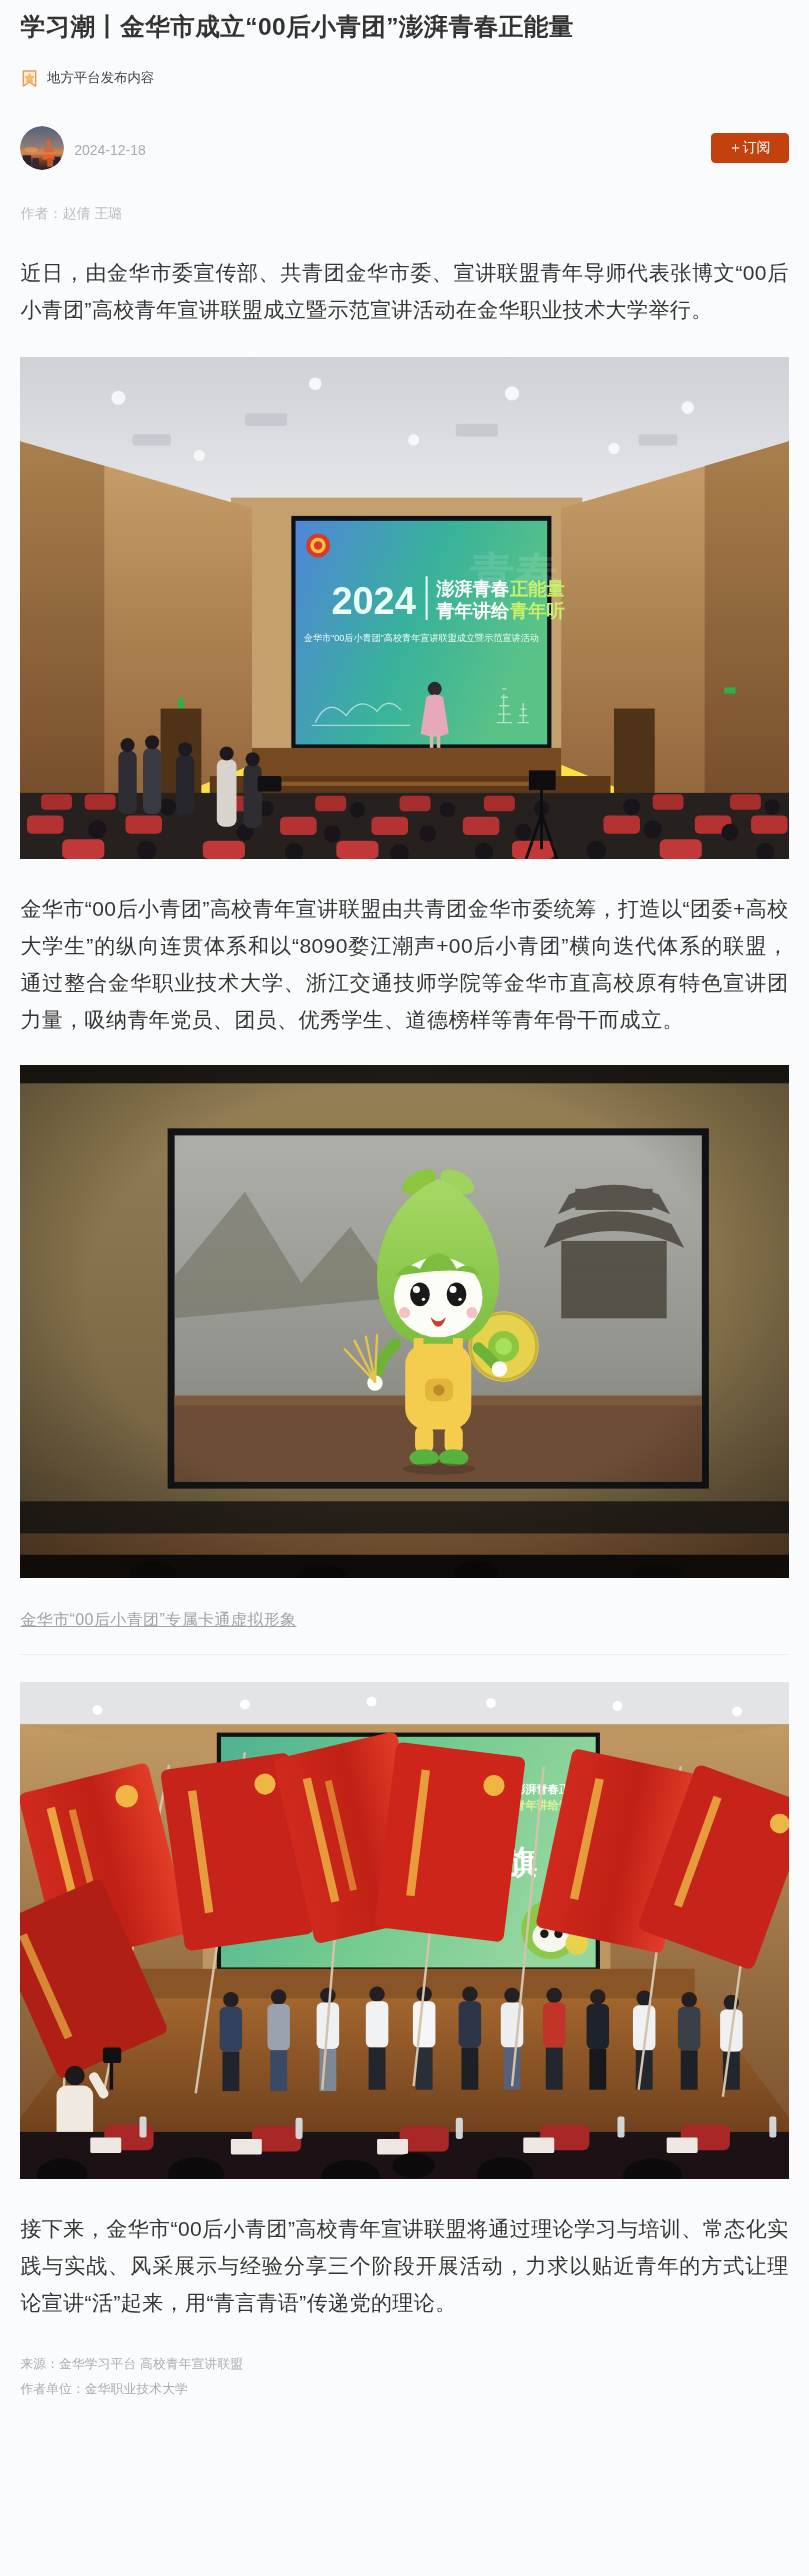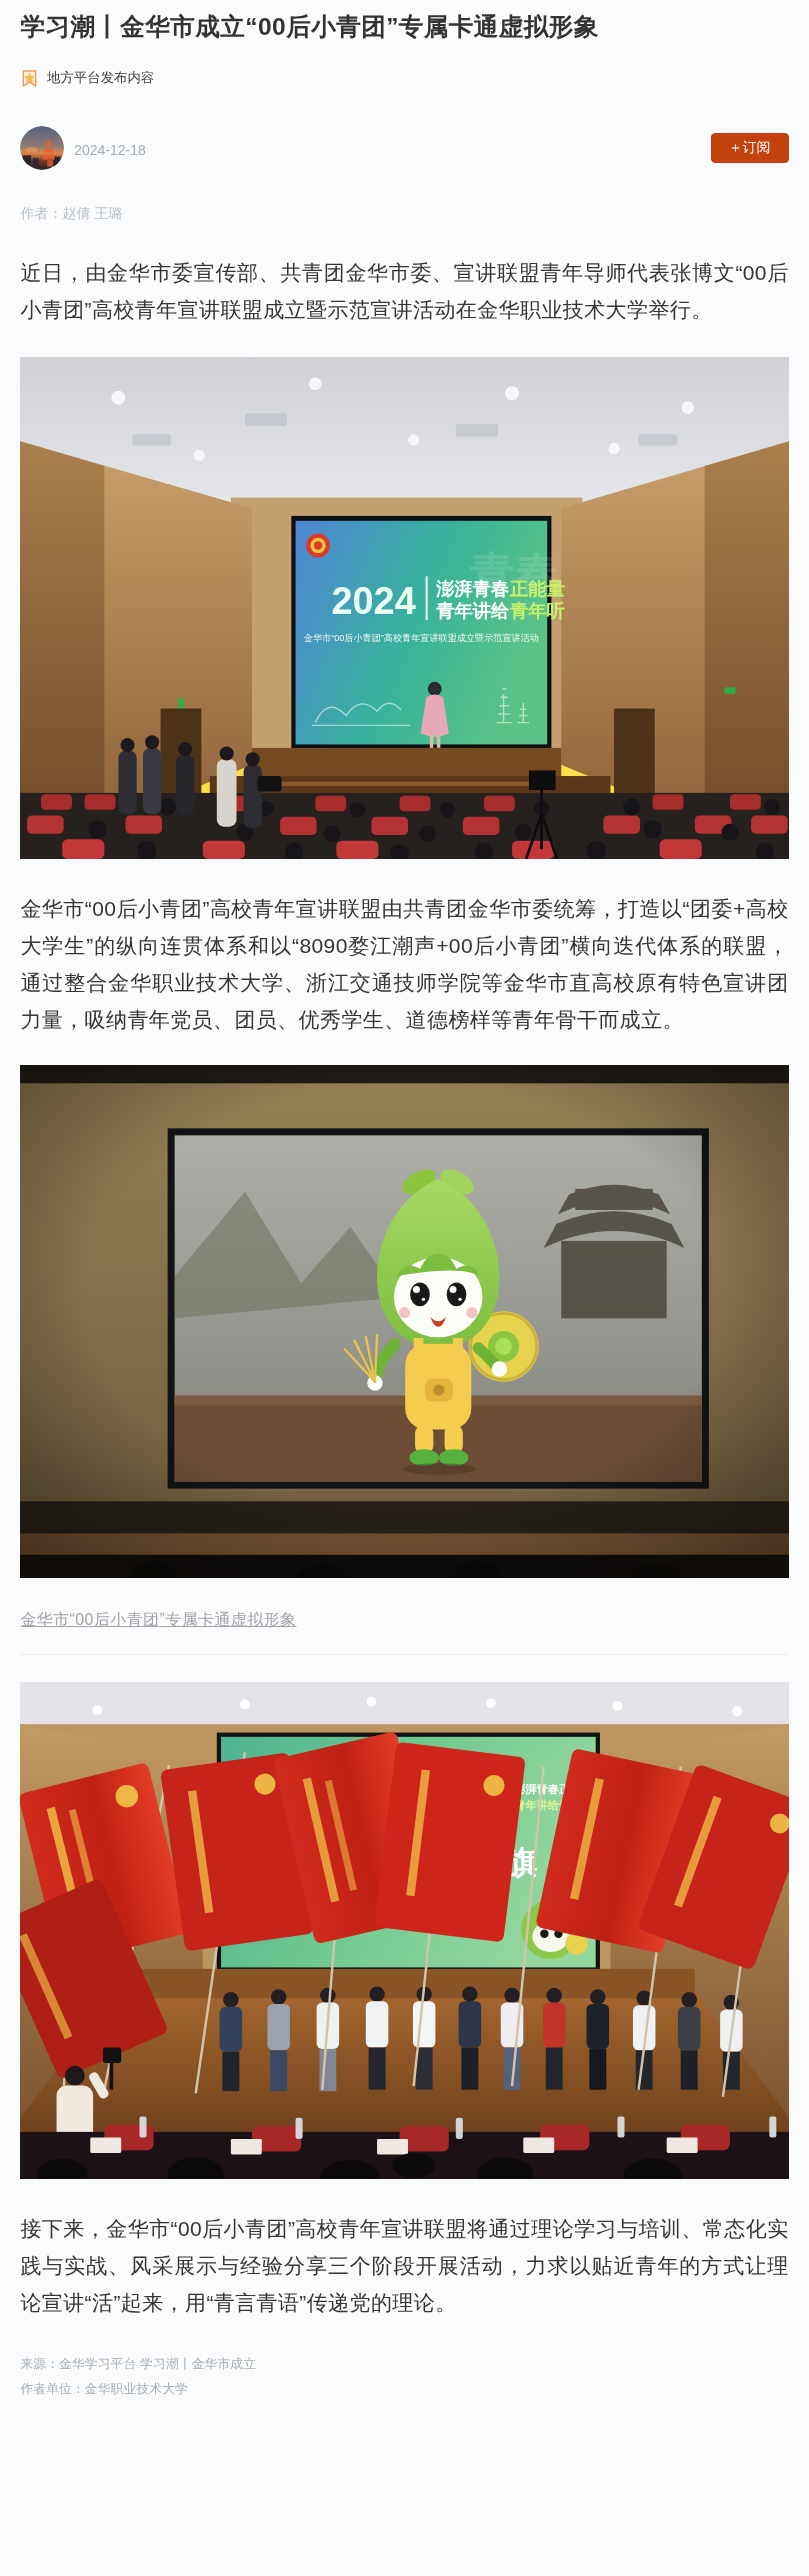--- a/index.html
+++ b/index.html
@@ -50,21 +50,21 @@
   .divider{height:1.4px;background:#ececef;margin-top:22.5px;}
 
   .footer{margin-top:31px;}
   .footer .footer-line{font-size:12.7px;color:#a8adb4;line-height:24.6px;letter-spacing:0.2px;}
 </style>
 </head>
 <body>
 
 <div class="container">
 
-  <h1 class="article-title">学习潮丨金华市成立“00后小青团”专属卡通虚拟形象</h1>
+  <h1 class="article-title">学习潮丨金华市成立“00后小青团”澎湃青春正能量</h1>
 
   <div class="badge-row">
     <span style="display:inline-flex;">
       <svg width="19" height="19" viewBox="0 0 24 24">
         <path d="M4.2 2.6 h15.6 v19 l-7.8 -5.4 l-7.8 5.4 z" fill="#fdeedd" stroke="#ee9a57" stroke-width="1.8" stroke-linejoin="round"></path>
         <polygon points="12,5.6 13.9,9.3 17.8,9.8 15,12.5 15.7,16.4 12,14.4 8.3,16.4 9,12.5 6.2,9.8 10.1,9.3" fill="#f5c253" stroke="#eda14f" stroke-width="0.7"></polygon>
       </svg>
     </span>
     <span class="badge-label">地方平台发布内容</span>
   </div>
@@ -564,19 +564,19 @@
           <ellipse cx="900" cy="702" rx="42" ry="24"></ellipse>
             <ellipse cx="60" cy="700" rx="36" ry="22"></ellipse>
         </g>
       </svg>
     </div>
 
     <p class="para">接下来，金华市“00后小青团”高校青年宣讲联盟将通过理论学习与培训、常态化实践与实战、风采展示与经验分享三个阶段开展活动，力求以贴近青年的方式让理论宣讲“活”起来，用“青言青语”传递党的理论。</p>
   </div>
 
   <div class="footer">
-    <div class="footer-line">来源：金华学习平台 学习潮丨金华市成立</div>
+    <div class="footer-line">来源：金华学习平台 高校青年宣讲联盟</div>
     <div class="footer-line">作者单位：金华职业技术大学</div>
 
   </div>
 
 </div>
 
 
 </body></html>

